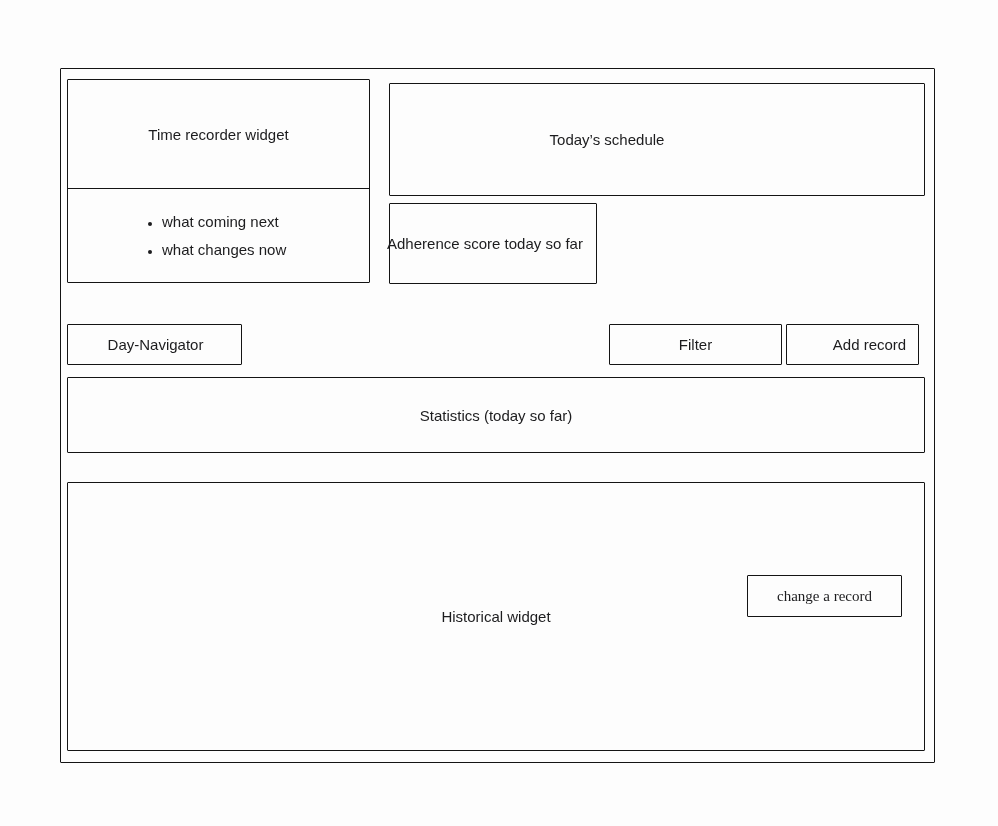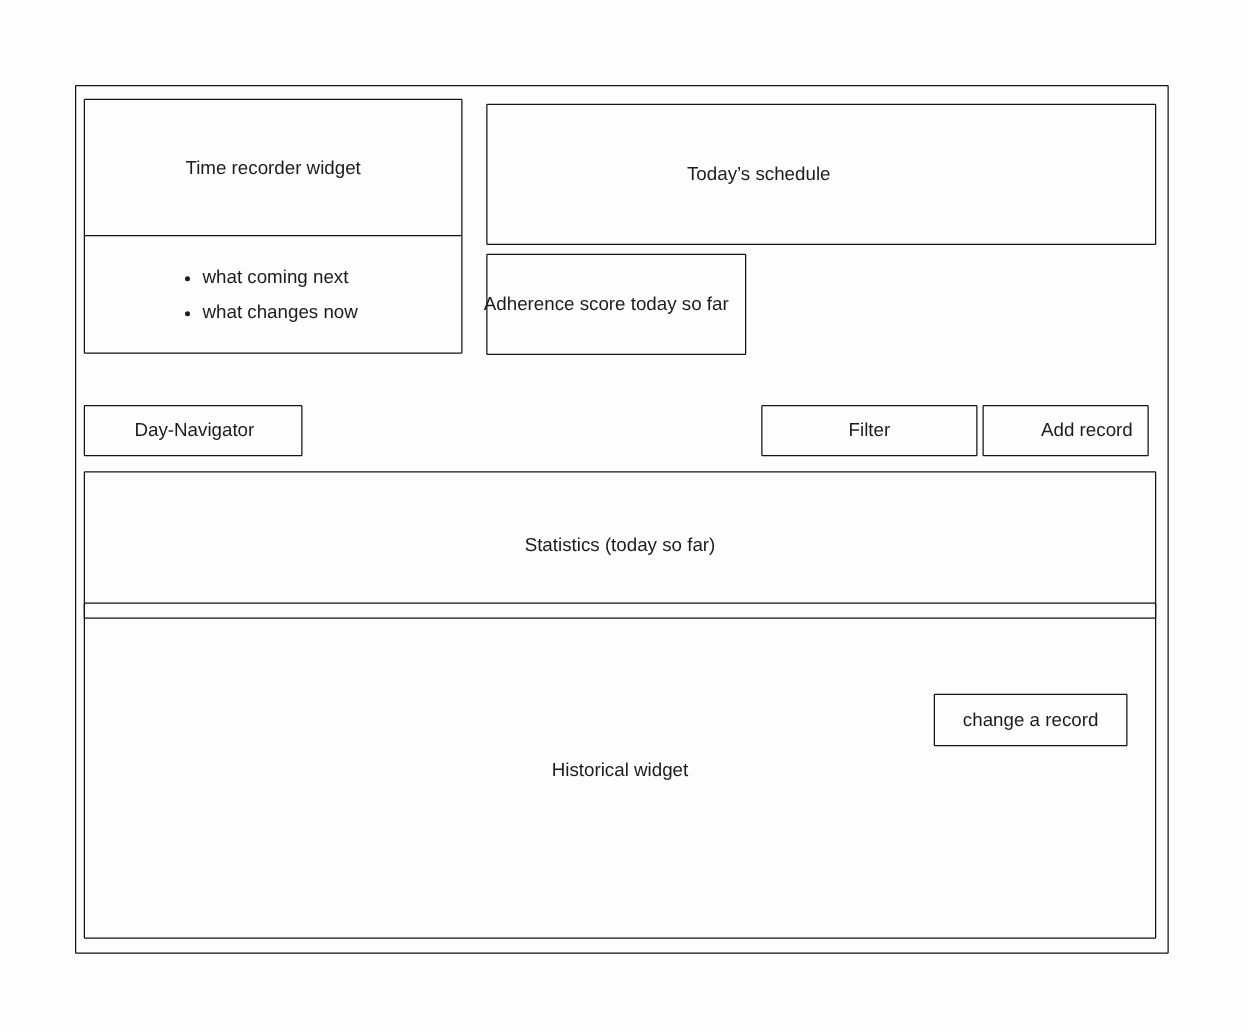--- a/index.html
+++ b/index.html
@@ -55,24 +55,24 @@
   #todays-schedule span { transform: translateX(-50px); }
   
   #adherence { left: 328px; top: 134px; width: 208px; height: 81px; }
   #adherence span { transform: translateX(-8px); }
   
   #day-navigator { left: 6px; top: 255px; width: 175px; height: 41px; cursor: pointer; }
   #day-navigator span { transform: translateX(-7px); margin-left: 16px; }
   #filter { left: 548px; top: 255px; width: 173px; height: 41px; cursor: pointer; }
   #add-record { left: 725px; top: 255px; width: 133px; height: 41px; cursor: pointer; padding-left: 34px; }
   
-  #statistics { left: 6px; top: 308px; width: 858px; height: 118px; }
+  #statistics { left: 6px; top: 308px; width: 858px; height: 76px; }
   
   #historical { left: 6px; top: 413px; width: 858px; height: 269px; }
-  #change-record { left: 679px; top: 72px; width: 155px; height: 42px; cursor: pointer; }
+  #change-record { left: 679px; top: 92px; width: 155px; height: 42px; cursor: pointer; font-family: Liberation Serif, serif; }
   .label { white-space: nowrap; }
 </style>
 </head>
 <body>
 
 <div id="canvas" class="frame">
 
   <div id="time-recorder" class="frame">
     <div class="tr-title">
       <span class="label">Time recorder widget</span>

